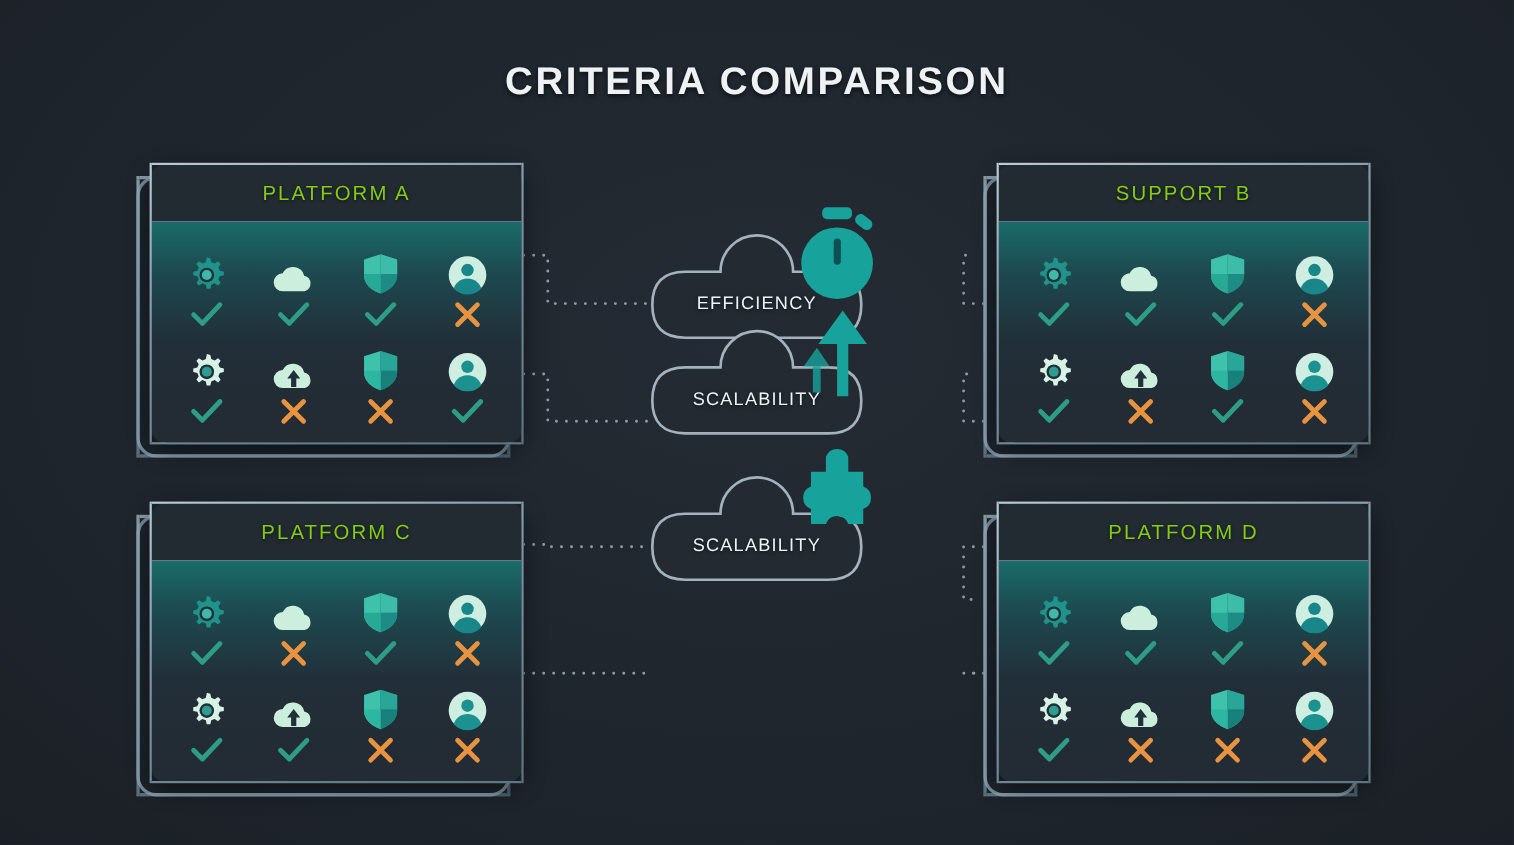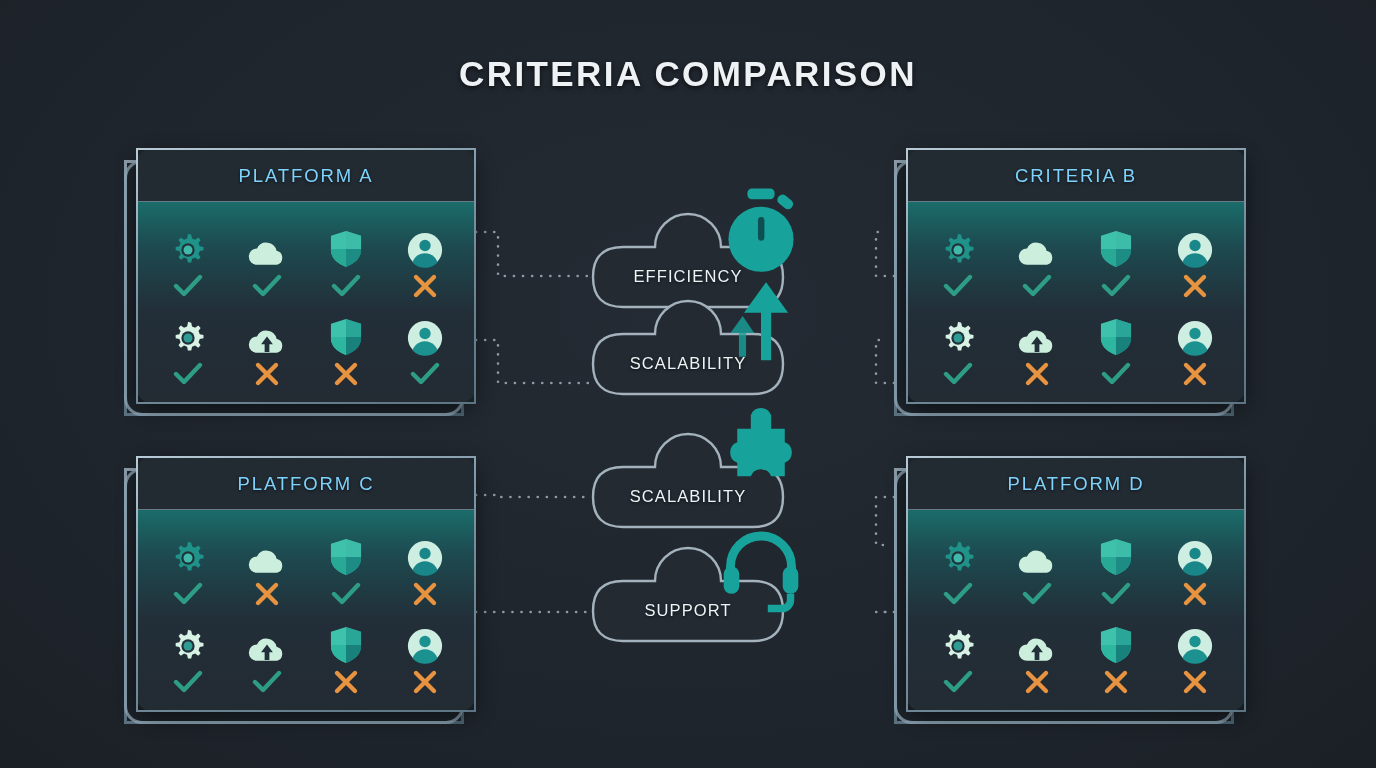--- a/index.html
+++ b/index.html
@@ -53,21 +53,21 @@
     background: #222a32;
     overflow: hidden;
     box-shadow: 0 6px 20px rgba(0,0,0,.45);
   }
   .card-header {
     height: 52px; display: flex; align-items: center; justify-content: center;
     background: #222a32;
     border-bottom: 1.5px solid rgba(160,185,200,.55);
   }
   .card-title {
-    font-size: 18.5px; letter-spacing: 1.9px; color: #7dd3fc;
+    font-size: 18.5px; letter-spacing: 1.9px; color: #84cc16;
     text-shadow: 0 1px 3px rgba(0,0,0,.6);
   }
   .card-body {
     position: relative; height: 201px;
     background: linear-gradient(180deg, #1a6c6a 0%, #1d4a50 22%, #222e38 55%, #232b33 100%);
     padding: 14px 10px 8px 10px;
   }
   .icon-row { display: flex; justify-content: space-around; align-items: flex-end; height: 52px; }
   .mark-row { display: flex; justify-content: space-around; align-items: center; height: 36px; }
   .cellbox { width: 70px; display: flex; justify-content: center; align-items: center; }
@@ -239,21 +239,21 @@
           </div>
         </div>
     </div>
   </div>
 
   <div class="card-wrap pb">
     <div class="card-back"></div>
     <div class="card-back2"></div>
     <div class="card">
       <div class="card-header">
-        <span class="card-title">CRITERIA B</span>
+        <span class="card-title">SUPPORT B</span>
       </div>
       <div class="card-body">
           <div class="icon-row">
             <div class="cellbox">
               <svg viewBox="0 0 40 40" width="36" height="36">
                 <g fill="#1f9389">
       <path d="M20 2 l3.6 1 .9 4.1 3.4 1.4 3.5-2.3 2.6 2.6-2.3 3.5 1.4 3.4 4.1.9 0 3.7-4.1.9-1.4 3.4 2.3 3.5-2.6 2.6-3.5-2.3-3.4 1.4-.9 4.1-3.7 0-.9-4.1-3.4-1.4-3.5 2.3-2.6-2.6 2.3-3.5-1.4-3.4-4.1-.9 0-3.7 4.1-.9 1.4-3.4-2.3-3.5 2.6-2.6 3.5 2.3 3.4-1.4.9-4.1z"></path>
       </g>
                 <circle cx="20" cy="20" r="7.4" fill="#223039"></circle>
                 <circle cx="20" cy="20" r="5" fill="#3fb9a9"></circle>
@@ -639,28 +639,14 @@
     </svg>
     <div class="bicon">
       <svg viewBox="0 0 28 28" width="30" height="30">
         <path d="M11 3 A3.2 3.2 0 0 1 17 3 L17 7 L21 7 L21 11 A3.2 3.2 0 0 1 21 17 L21 21 L17 21
                  A3.2 3.2 0 0 0 11 21 L7 21 L7 17 A3.2 3.2 0 0 1 7 11 L7 7 L11 7 Z" fill="#17a39b"></path>
       </svg>
     </div>
     <div class="blabel">SCALABILITY</div>
   </div>
 
-  <div class="badge b3">
-    <svg viewBox="0 0 190 95">
-      <path d="M62,32 A33,33 0 0 1 128,32 L160,32 Q190,32 190,62 Q190,92 160,92 L30,92 Q0,92 0,62 Q0,32 30,32 Z" fill="#232a32" stroke="#a4b2bd" stroke-width="2.4"></path>
-    </svg>
-    <div class="bicon">
-      <svg viewBox="0 0 28 28" width="28" height="28">
-        <path d="M5 18 L5 14 A9 9 0 0 1 23 14 L23 18" fill="none" stroke="#17a39b" stroke-width="2.6"></path>
-        <rect x="3" y="14" width="4.6" height="8" rx="2.2" fill="#17a39b"></rect>
-        <rect x="20.4" y="14" width="4.6" height="8" rx="2.2" fill="#17a39b"></rect>
-        <path d="M22.7 22 L22.7 24 A2.5 2.5 0 0 1 20.2 26.4 L16 26.4" fill="none" stroke="#17a39b" stroke-width="2.2"></path>
-      </svg>
-    </div>
-    <div class="blabel">SUPPORT</div>
-  </div>
 
 </div>
 
 </body></html>

